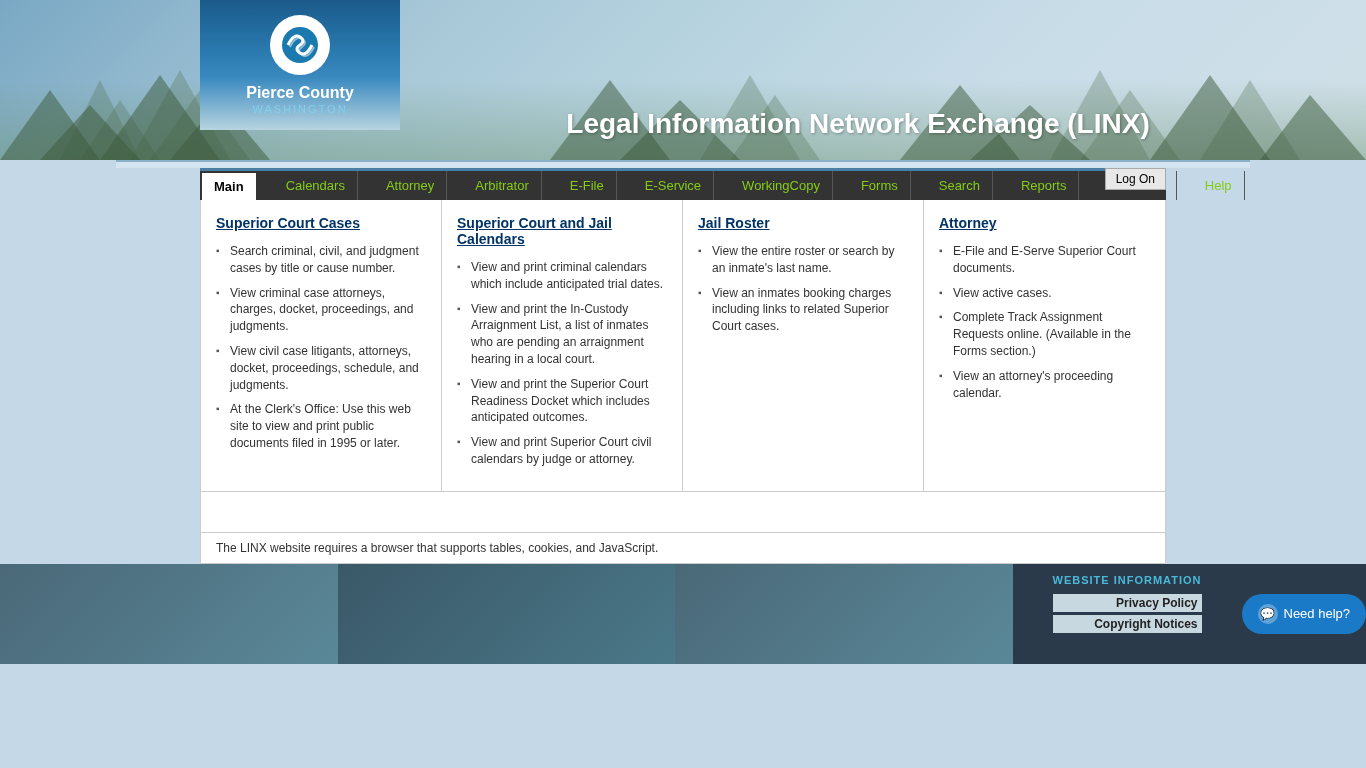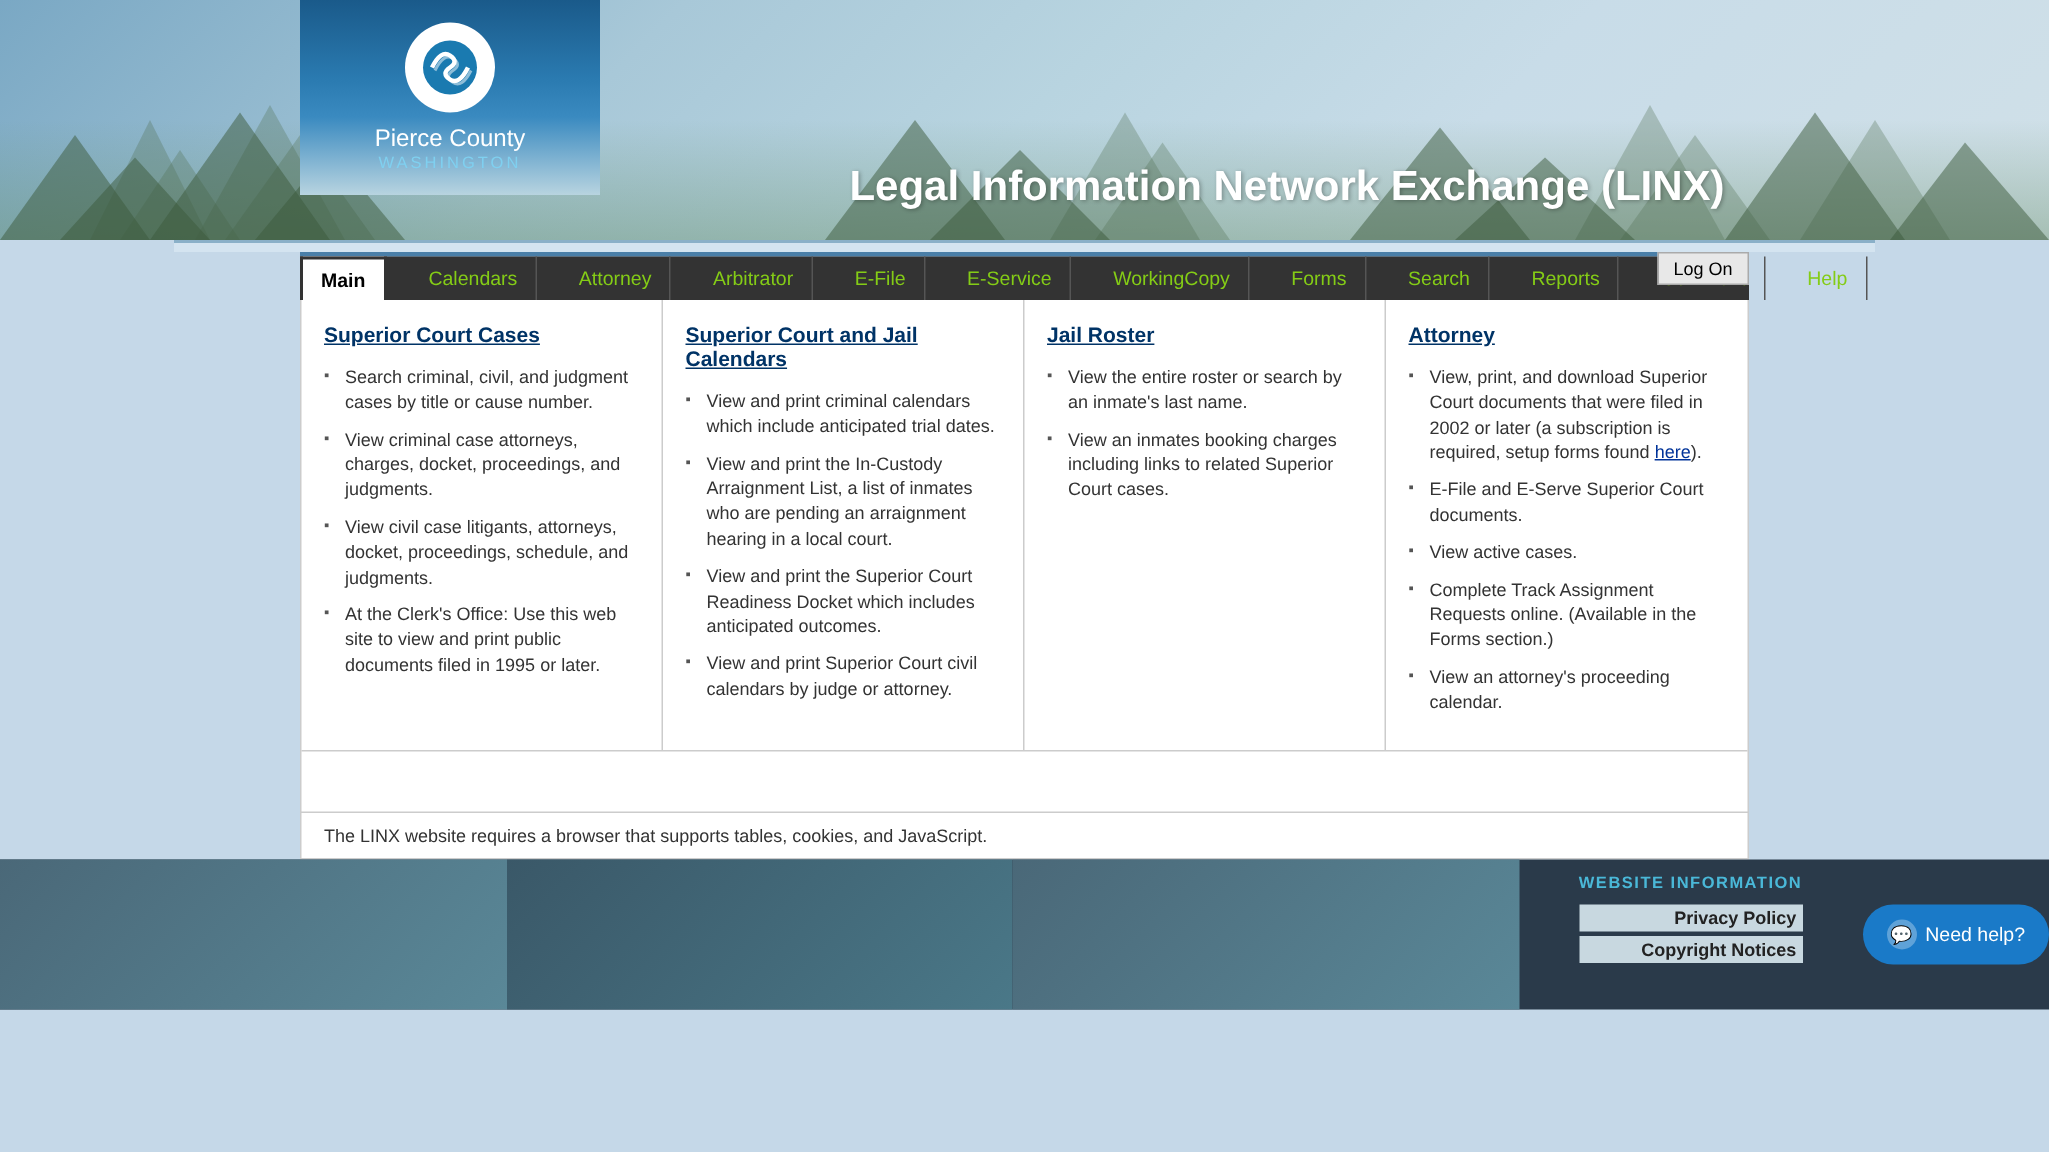--- a/index.html
+++ b/index.html
@@ -44,21 +44,21 @@
       justify-content: center;
       margin-bottom: 8px;
     }
     .logo-icon svg {
       width: 40px;
       height: 40px;
     }
     .logo-text-main {
       color: white;
       font-size: 16px;
-      font-weight: normal;
+      font-weight: bold;
       text-align: center;
       line-height: 1.2;
     }
     .logo-text-sub {
       color: #7fd0f0;
       font-size: 11px;
       letter-spacing: 2px;
       text-align: center;
     }
 
@@ -341,21 +341,20 @@
       <div class="col-title">Jail Roster</div>
       <ul class="col-list">
         <li>View the entire roster or search by an inmate's last name.</li>
         <li>View an inmates booking charges including links to related Superior Court cases.</li>
       </ul>
     </div>
 
     <div class="content-col">
       <div class="col-title">Attorney</div>
       <ul class="col-list">
-        <li>View, print, and download Superior Court documents that were filed in 2002 or later (a subscription is required, setup forms found <a href="#">here</a>).</li>
         <li>E-File and E-Serve Superior Court documents.</li>
         <li>View active cases.</li>
         <li>Complete Track Assignment Requests online. (Available in the Forms section.)</li>
         <li>View an attorney's proceeding calendar.</li>
       </ul>
     </div>
 
   </div>
 
   <div style="height: 40px;"></div>

